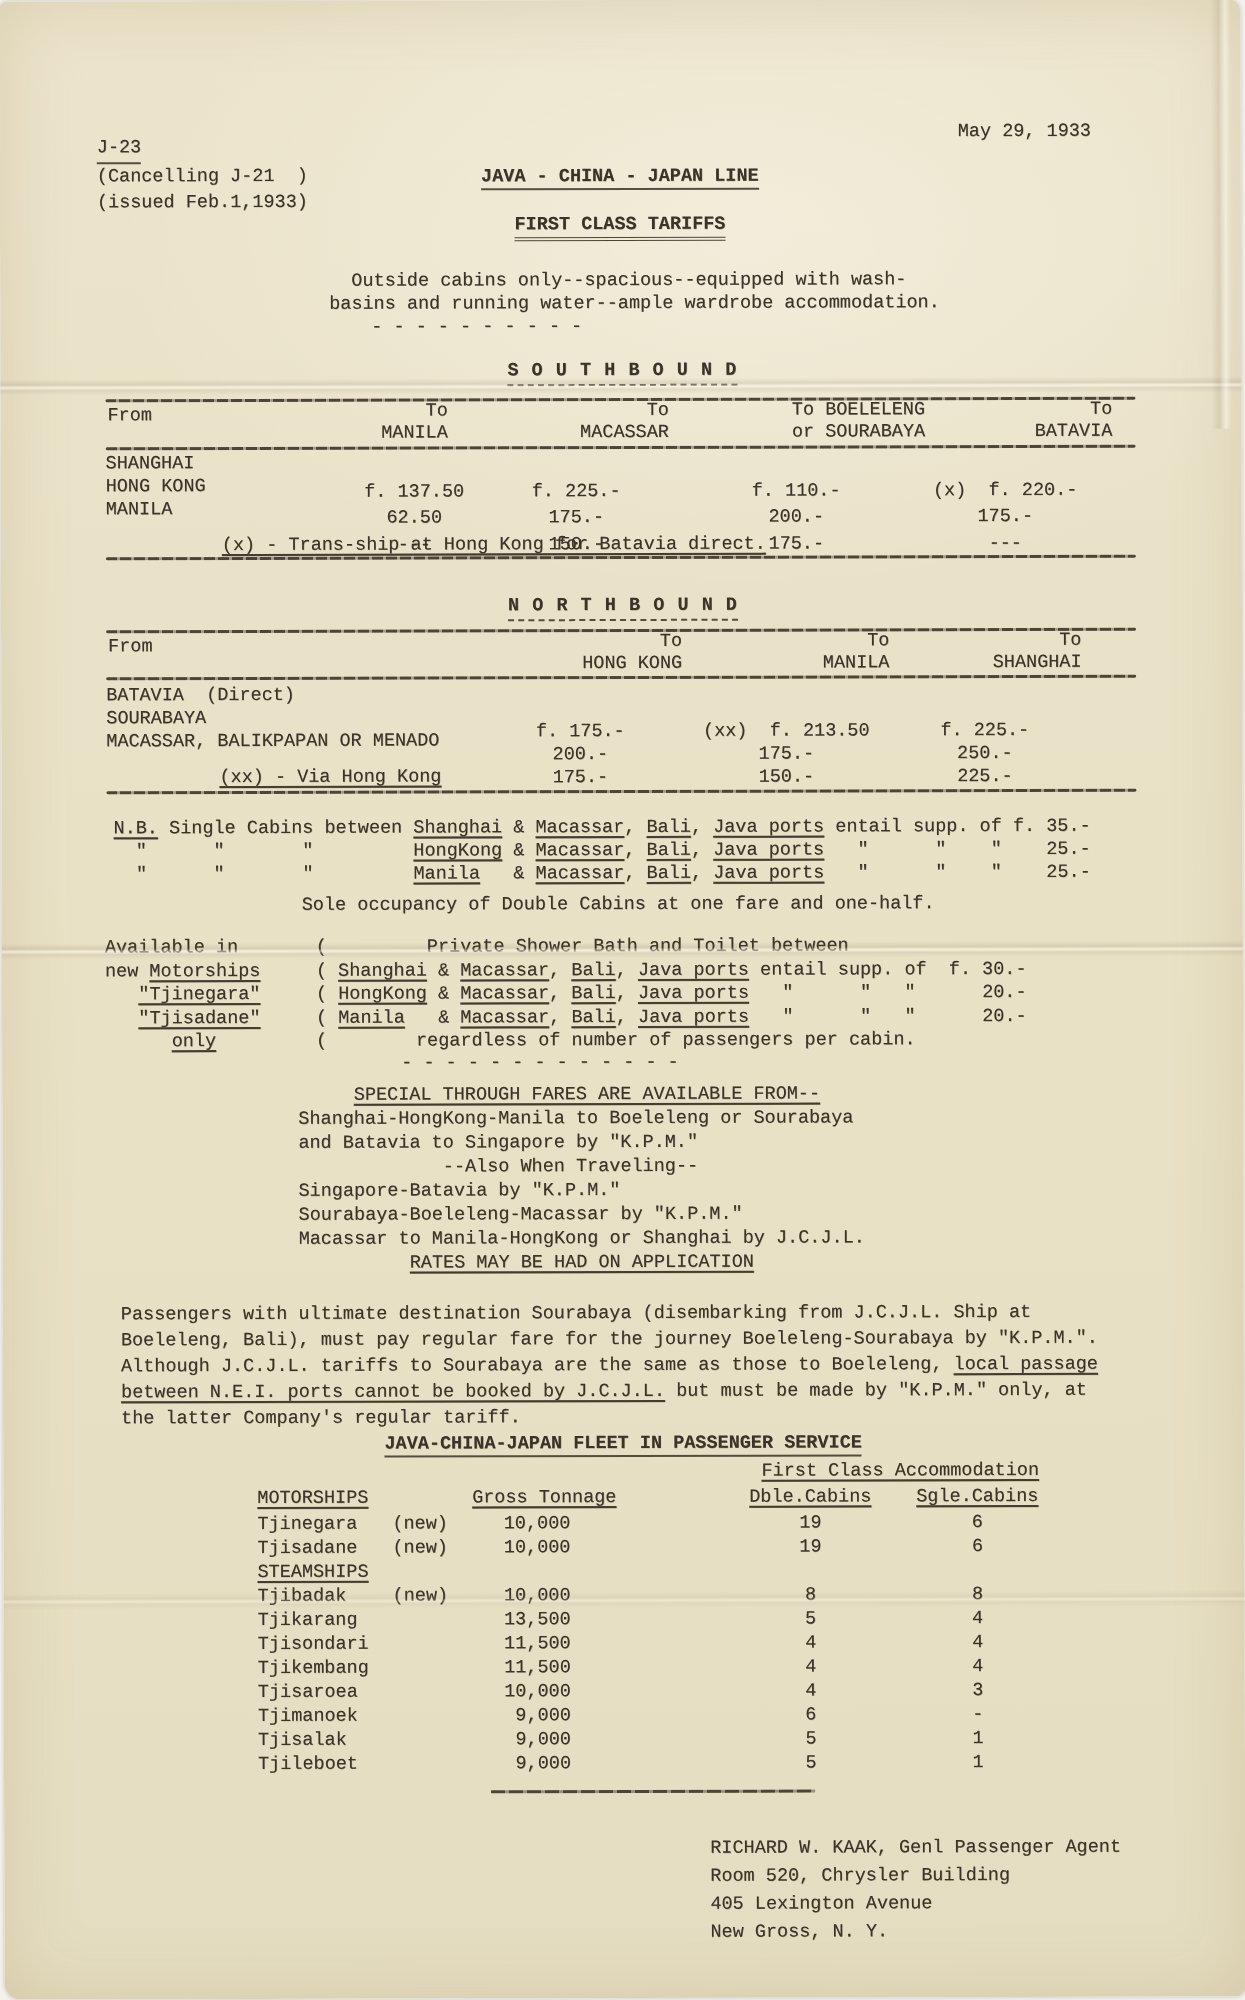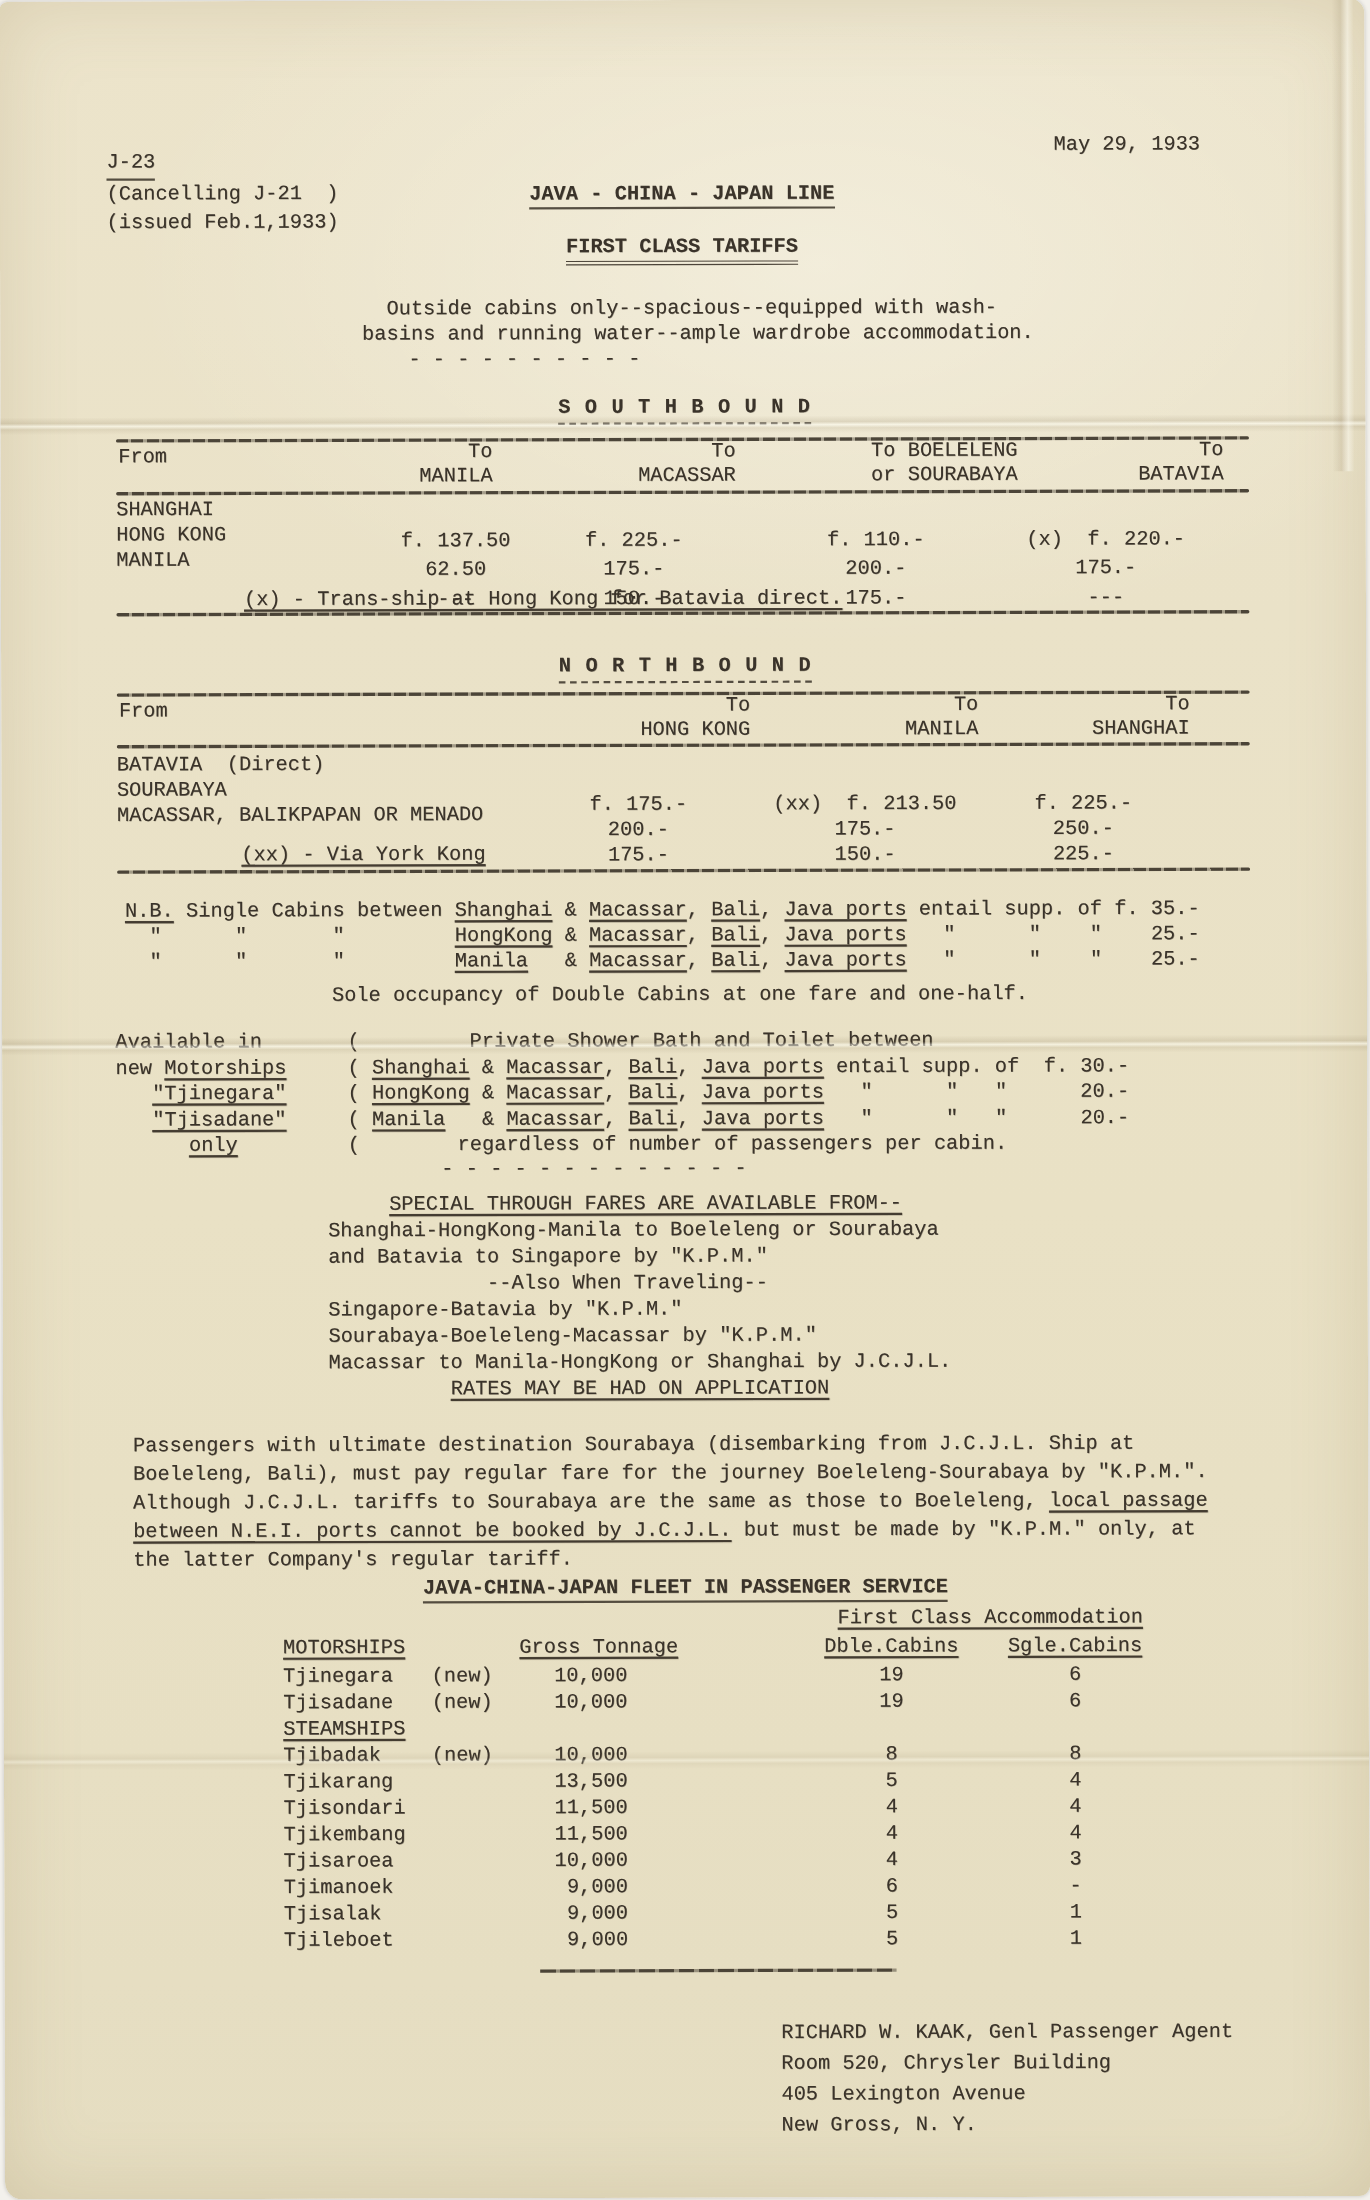--- a/index.html
+++ b/index.html
@@ -120,21 +120,21 @@
         <span class="tval" style="transform: translateY(12px);">175.-</span>
         <span class="tval" style="transform: translateY(12px);">250.-</span>
       </div>
       <div class="trow" style="grid-template-columns: 370px 208px 204px 193px;">
         <span class="tfrom">MACASSAR, BALIKPAPAN OR MENADO</span>
         <span class="tval" style="transform: translateY(12px);">175.-</span>
         <span class="tval" style="transform: translateY(12px);">150.-</span>
         <span class="tval" style="transform: translateY(12px);">225.-</span>
       </div>
     </div>
-  <div class="abs" style="left:218px;top:766px;"><span class="u">(xx) - Via York Kong</span></div>
+  <div class="abs" style="left:218px;top:766px;"><span class="u">(xx) - Via Hong Kong</span></div>
   <div class="rule" style="top:790px;"></div>
 
   <div class="abs lines" style="left:112px;top:816px;line-height:23px;"><div class="line"><span class="u">N.B.</span><span> Single Cabins between </span><span class="u">Shanghai</span><span> &amp; </span><span class="u">Macassar</span><span>, </span><span class="u">Bali</span><span>, </span><span class="u">Java ports</span><span> entail supp. of f. 35.-</span></div><div class="line"><span>  "      "       "         </span><span class="u">HongKong</span><span> &amp; </span><span class="u">Macassar</span><span>, </span><span class="u">Bali</span><span>, </span><span class="u">Java ports</span><span>   "      "    "    25.-</span></div><div class="line"><span>  "      "       "         </span><span class="u">Manila</span><span>   &amp; </span><span class="u">Macassar</span><span>, </span><span class="u">Bali</span><span>, </span><span class="u">Java ports</span><span>   "      "    "    25.-</span></div></div>
   <div class="abs" style="left:300px;top:894px;">Sole occupancy of Double Cabins at one fare and one-half.</div>
 
   <div class="abs lines" style="left:103px;top:935px;line-height:23.5px;"><div class="line"><span>Available in</span><span>       (         </span><span>Private Shower Bath and Toilet between</span></div><div class="line"><span>new </span><span class="u">Motorships</span><span>     ( </span><span class="u">Shanghai</span><span> &amp; </span><span class="u">Macassar</span><span>, </span><span class="u">Bali</span><span>, </span><span class="u">Java ports</span><span> entail supp. of  f. 30.-</span></div><div class="line"><span>   </span><span class="u">"Tjinegara"</span><span>     ( </span><span class="u">HongKong</span><span> &amp; </span><span class="u">Macassar</span><span>, </span><span class="u">Bali</span><span>, </span><span class="u">Java ports</span><span>   "      "   "      20.-</span></div><div class="line"><span>   </span><span class="u">"Tjisadane"</span><span>     ( </span><span class="u">Manila</span><span>   &amp; </span><span class="u">Macassar</span><span>, </span><span class="u">Bali</span><span>, </span><span class="u">Java ports</span><span>   "      "   "      20.-</span></div><div class="line"><span>      </span><span class="u">only</span><span>         (        </span><span>regardless of number of passengers per cabin.</span></div></div>
   <div class="abs" style="left:399px;top:1052px;">- - - - - - - - - - - - -</div>
 
   <div class="abs lines" style="left:296px;top:1083px;line-height:24px;"><div class="line"><span>     </span><span class="u">SPECIAL THROUGH FARES ARE AVAILABLE FROM--</span></div><div class="line"><span>Shanghai-HongKong-Manila to Boeleleng or Sourabaya</span></div><div class="line"><span>and Batavia to Singapore by "K.P.M."</span></div><div class="line"><span>             --Also When Traveling--</span></div><div class="line"><span>Singapore-Batavia by "K.P.M."</span></div><div class="line"><span>Sourabaya-Boeleleng-Macassar by "K.P.M."</span></div><div class="line"><span>Macassar to Manila-HongKong or Shanghai by J.C.J.L.</span></div><div class="line"><span>          </span><span class="u">RATES MAY BE HAD ON APPLICATION</span></div></div>
 

